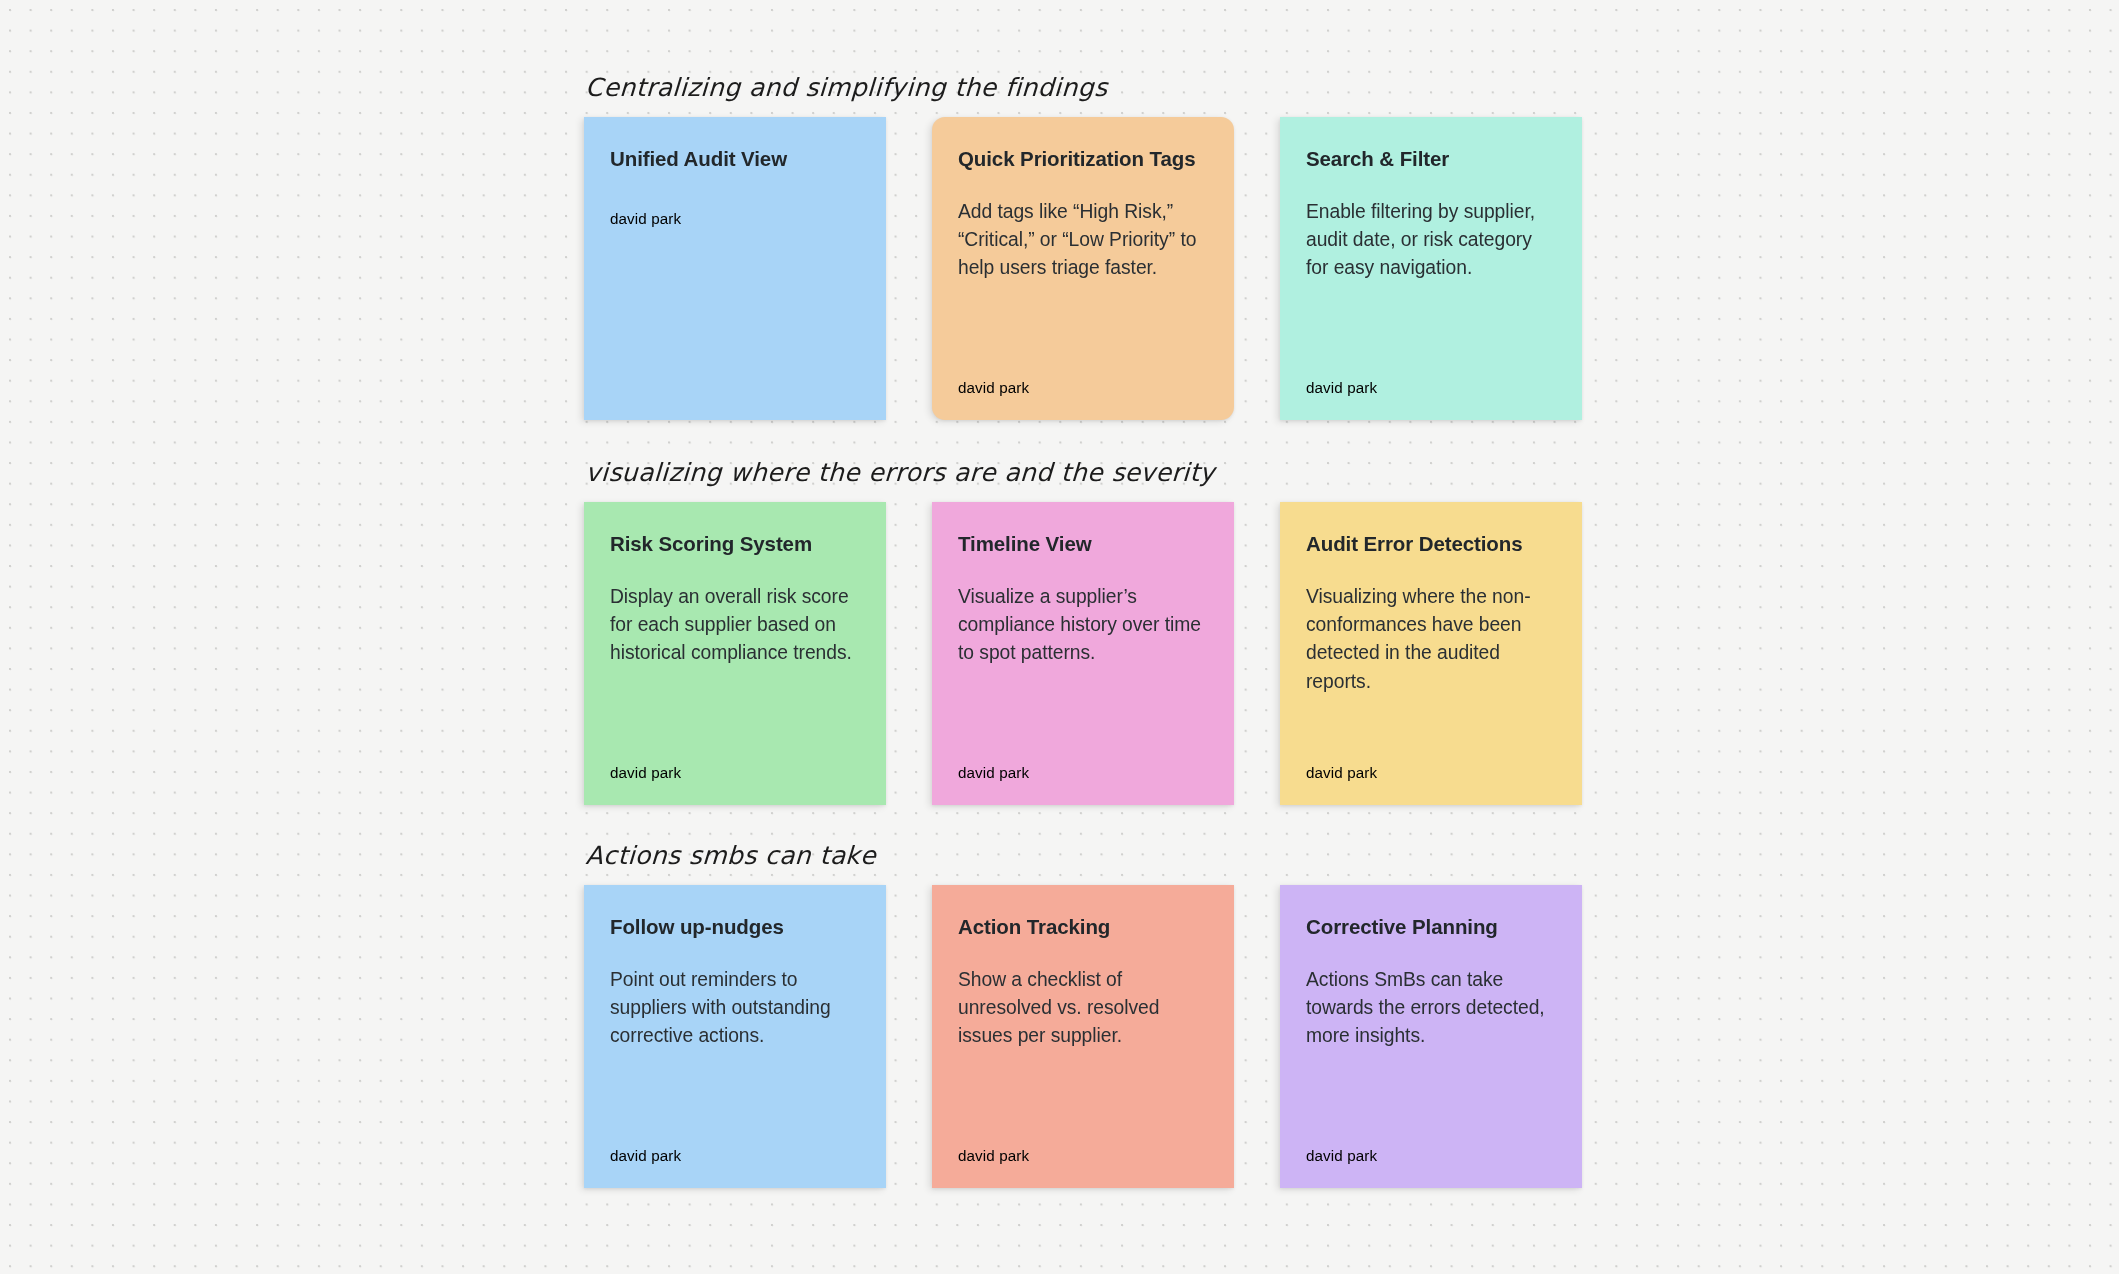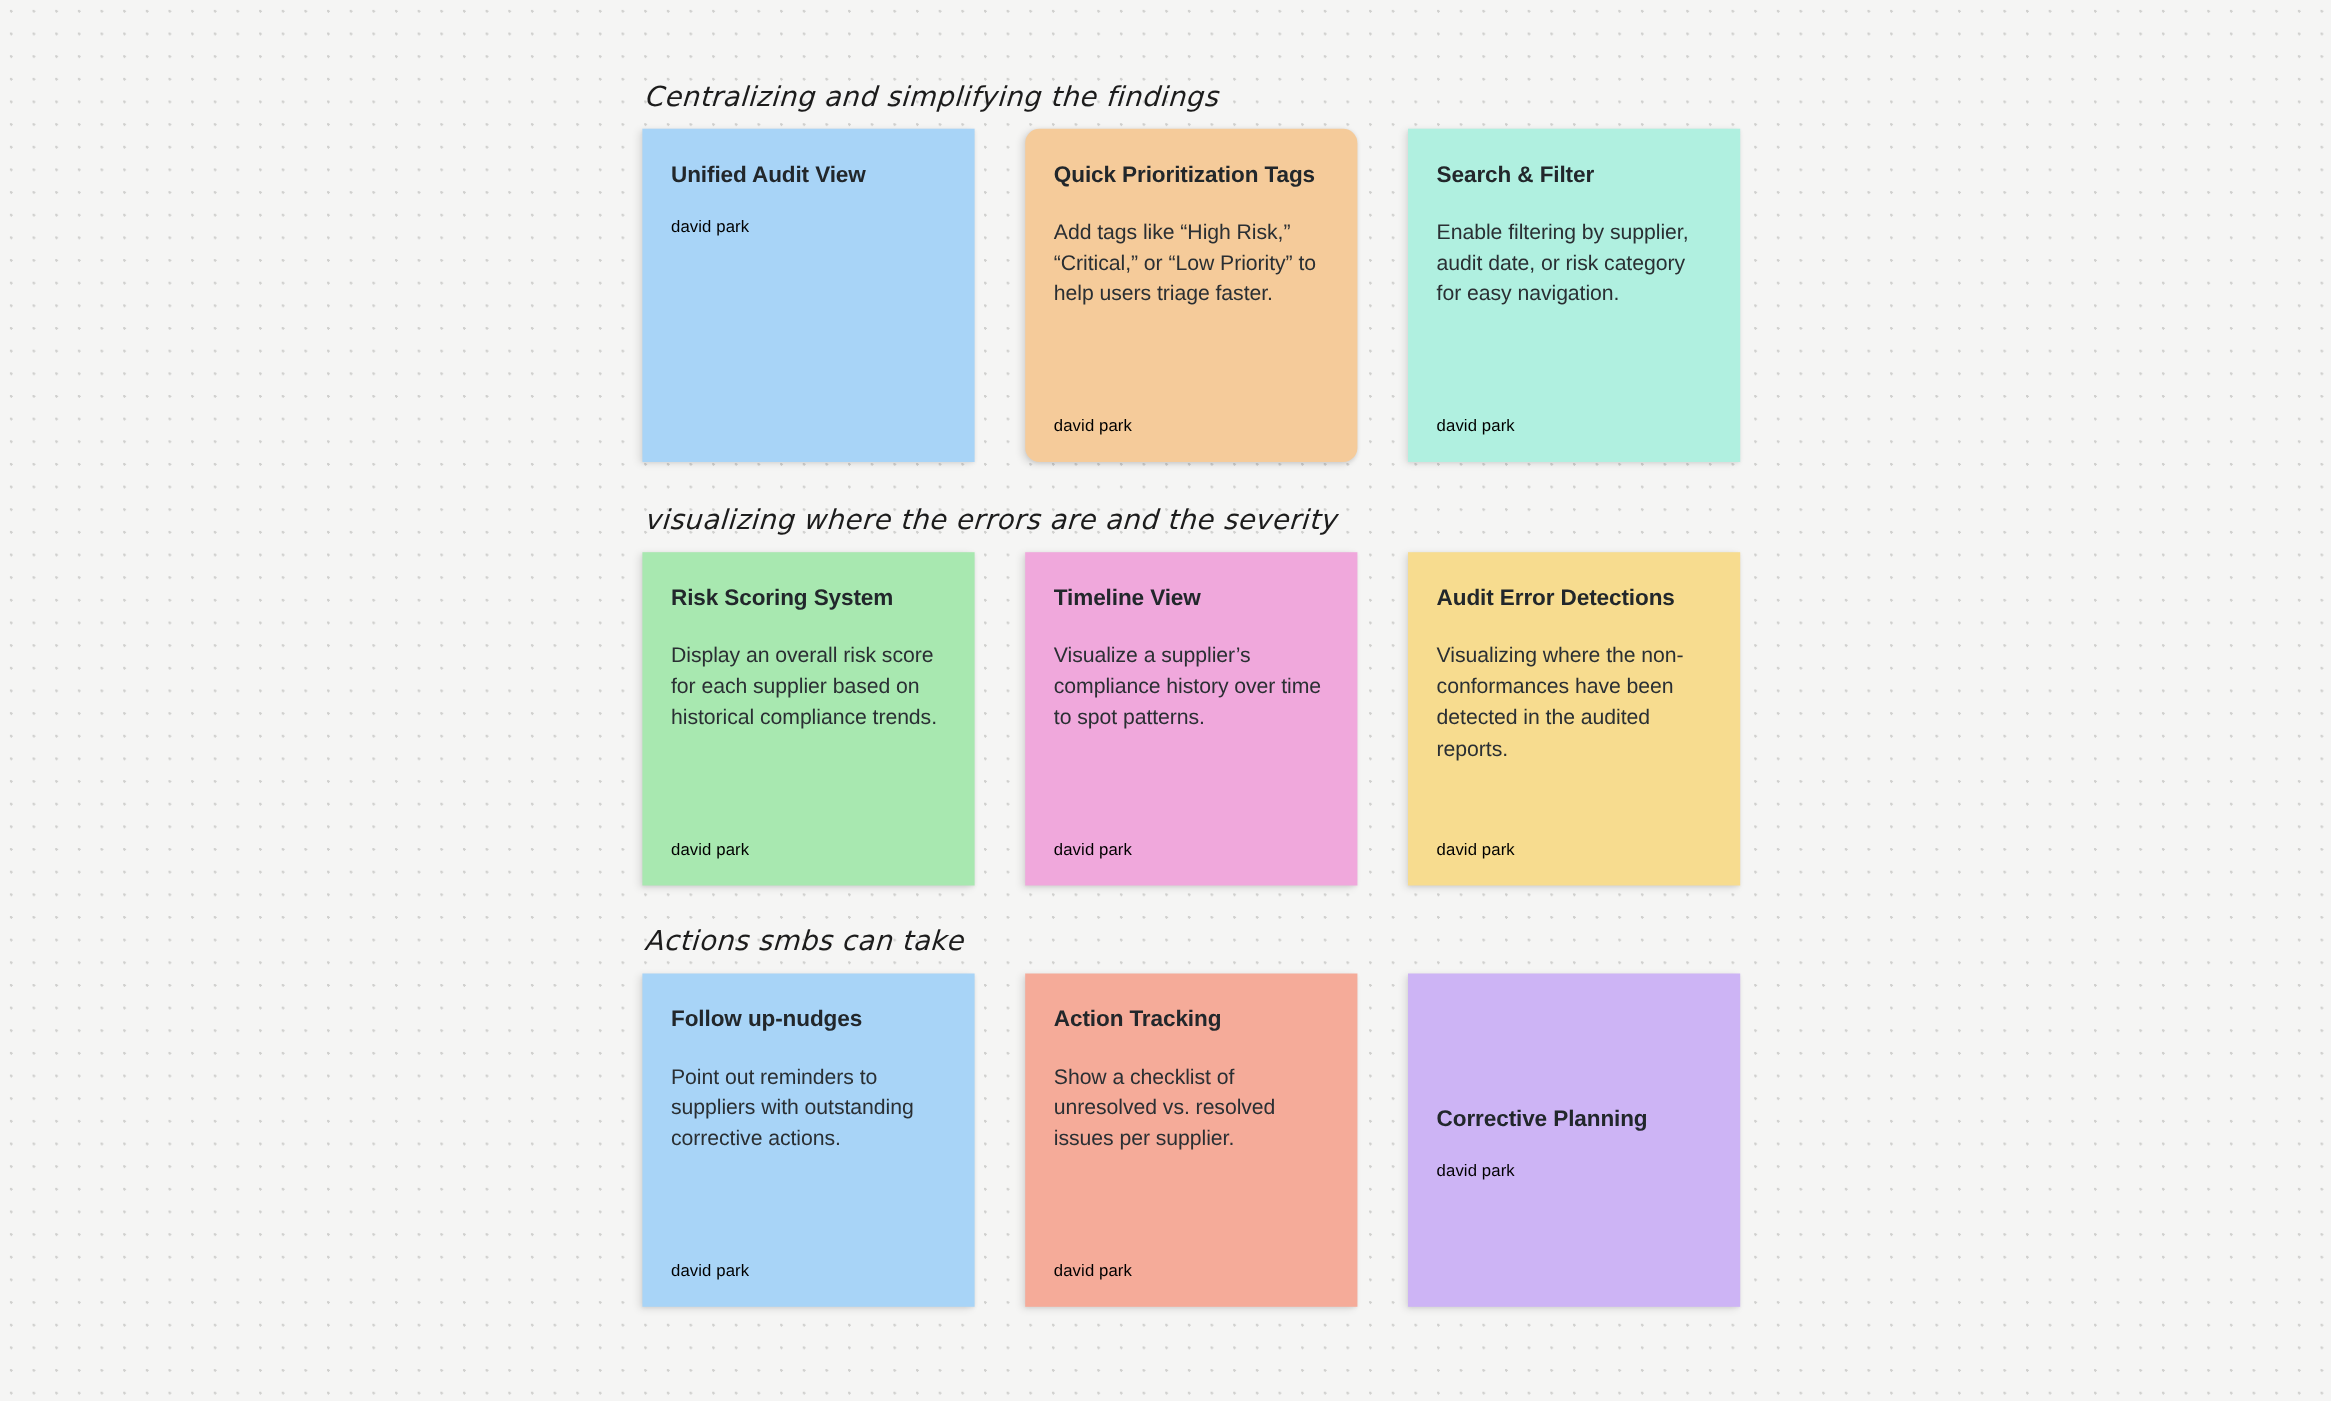--- a/index.html
+++ b/index.html
@@ -96,21 +96,21 @@
 </style>
 </head>
 <body>
 
 <div class="board">
 
   <div class="section section-1">
     <h2 class="section-heading">Centralizing and simplifying the findings</h2>
     <div class="card-row">
 
-      <div class="card" style="background-color: rgb(168, 212, 247);">
+      <div class="card" style="background-color: rgb(168, 212, 247); gap: 12px;">
         <p class="card-title">Unified Audit View</p>
         <p class="card-author">david park</p>
       </div>
 
       <div class="card" style="background-color: rgb(245, 203, 154); border-radius: 13px;">
         <p class="card-title">Quick Prioritization Tags</p>
         <p class="card-body">Add tags like “High Risk,” “Critical,” or “Low Priority” to help users triage faster.</p>
         <p class="card-author">david park</p>
       </div>
 
@@ -159,19 +159,20 @@
       </div>
 
       <div class="card" style="background-color: rgb(245, 171, 153);">
         <p class="card-title">Action Tracking</p>
         <p class="card-body">Show a checklist of unresolved vs. resolved issues per supplier.</p>
         <p class="card-author">david park</p>
       </div>
 
       <div class="card" style="background-color: rgb(205, 180, 245); justify-content: center;">
         <p class="card-title">Corrective Planning</p>
+        <p class="card-body">Actions SmBs can take towards the errors detected, more insights.</p>
         <p class="card-author">david park</p>
       </div>
 
     </div>
   </div>
 
 </div>
 
 </body></html>

